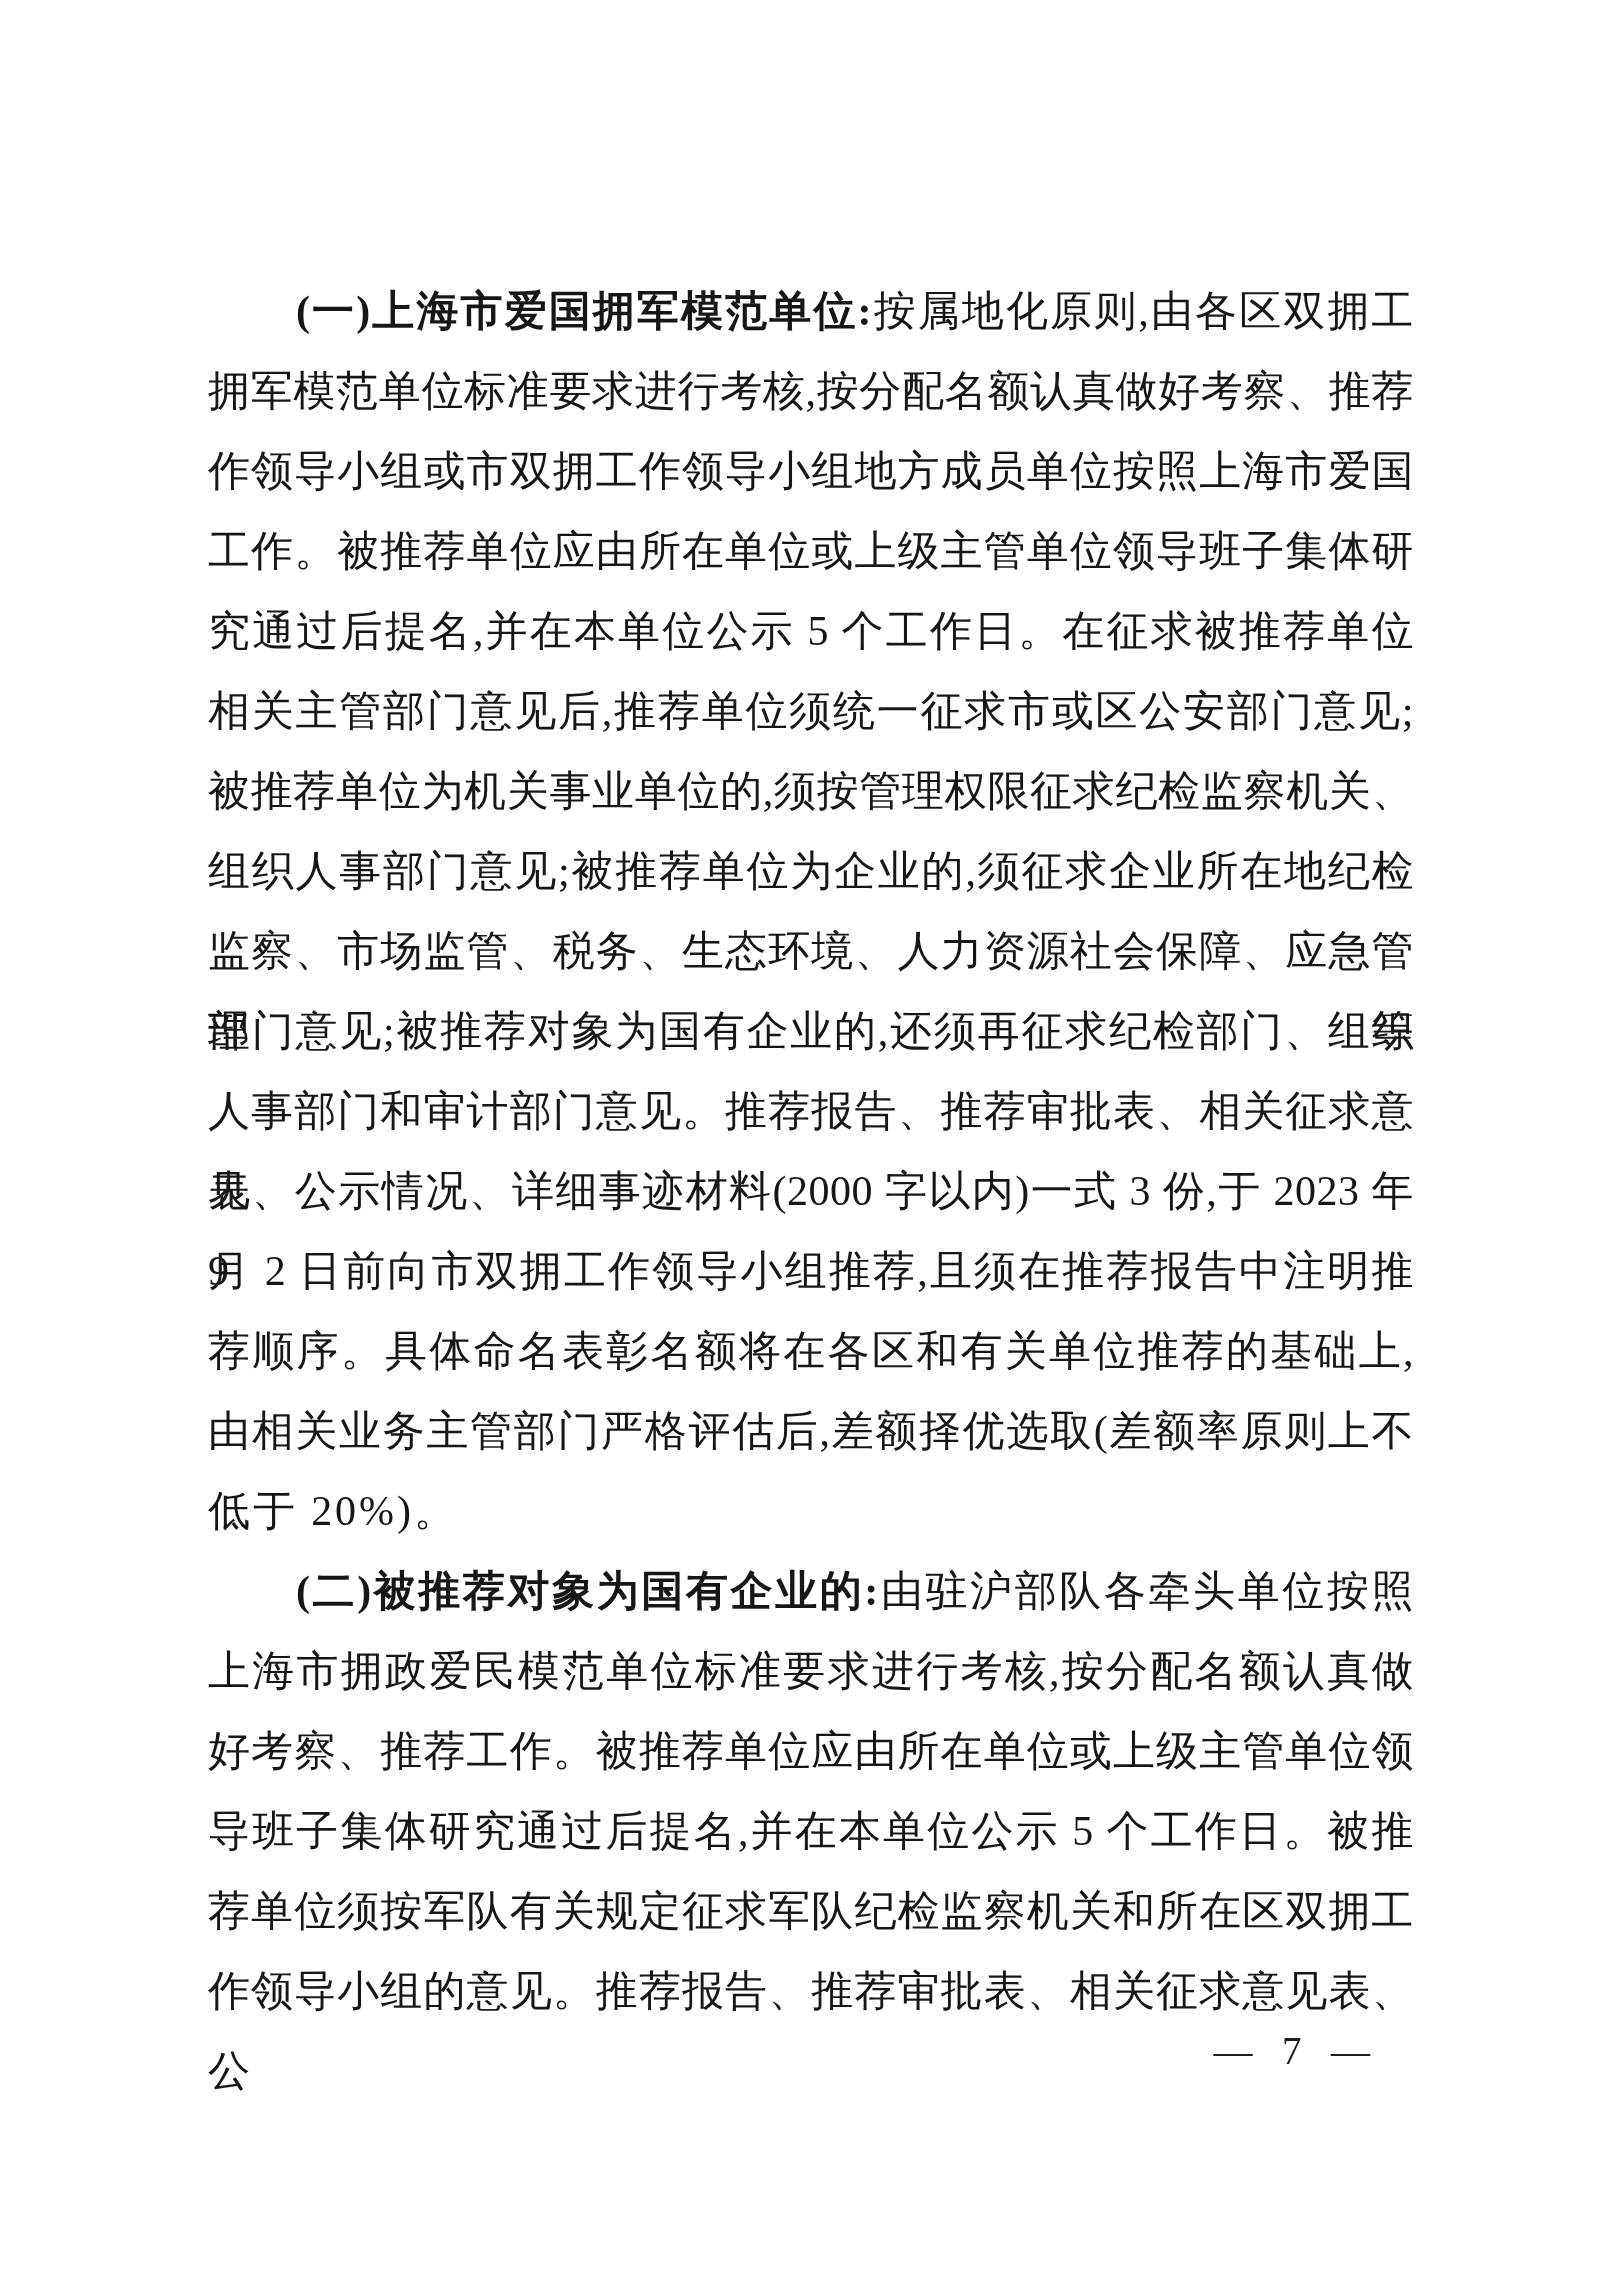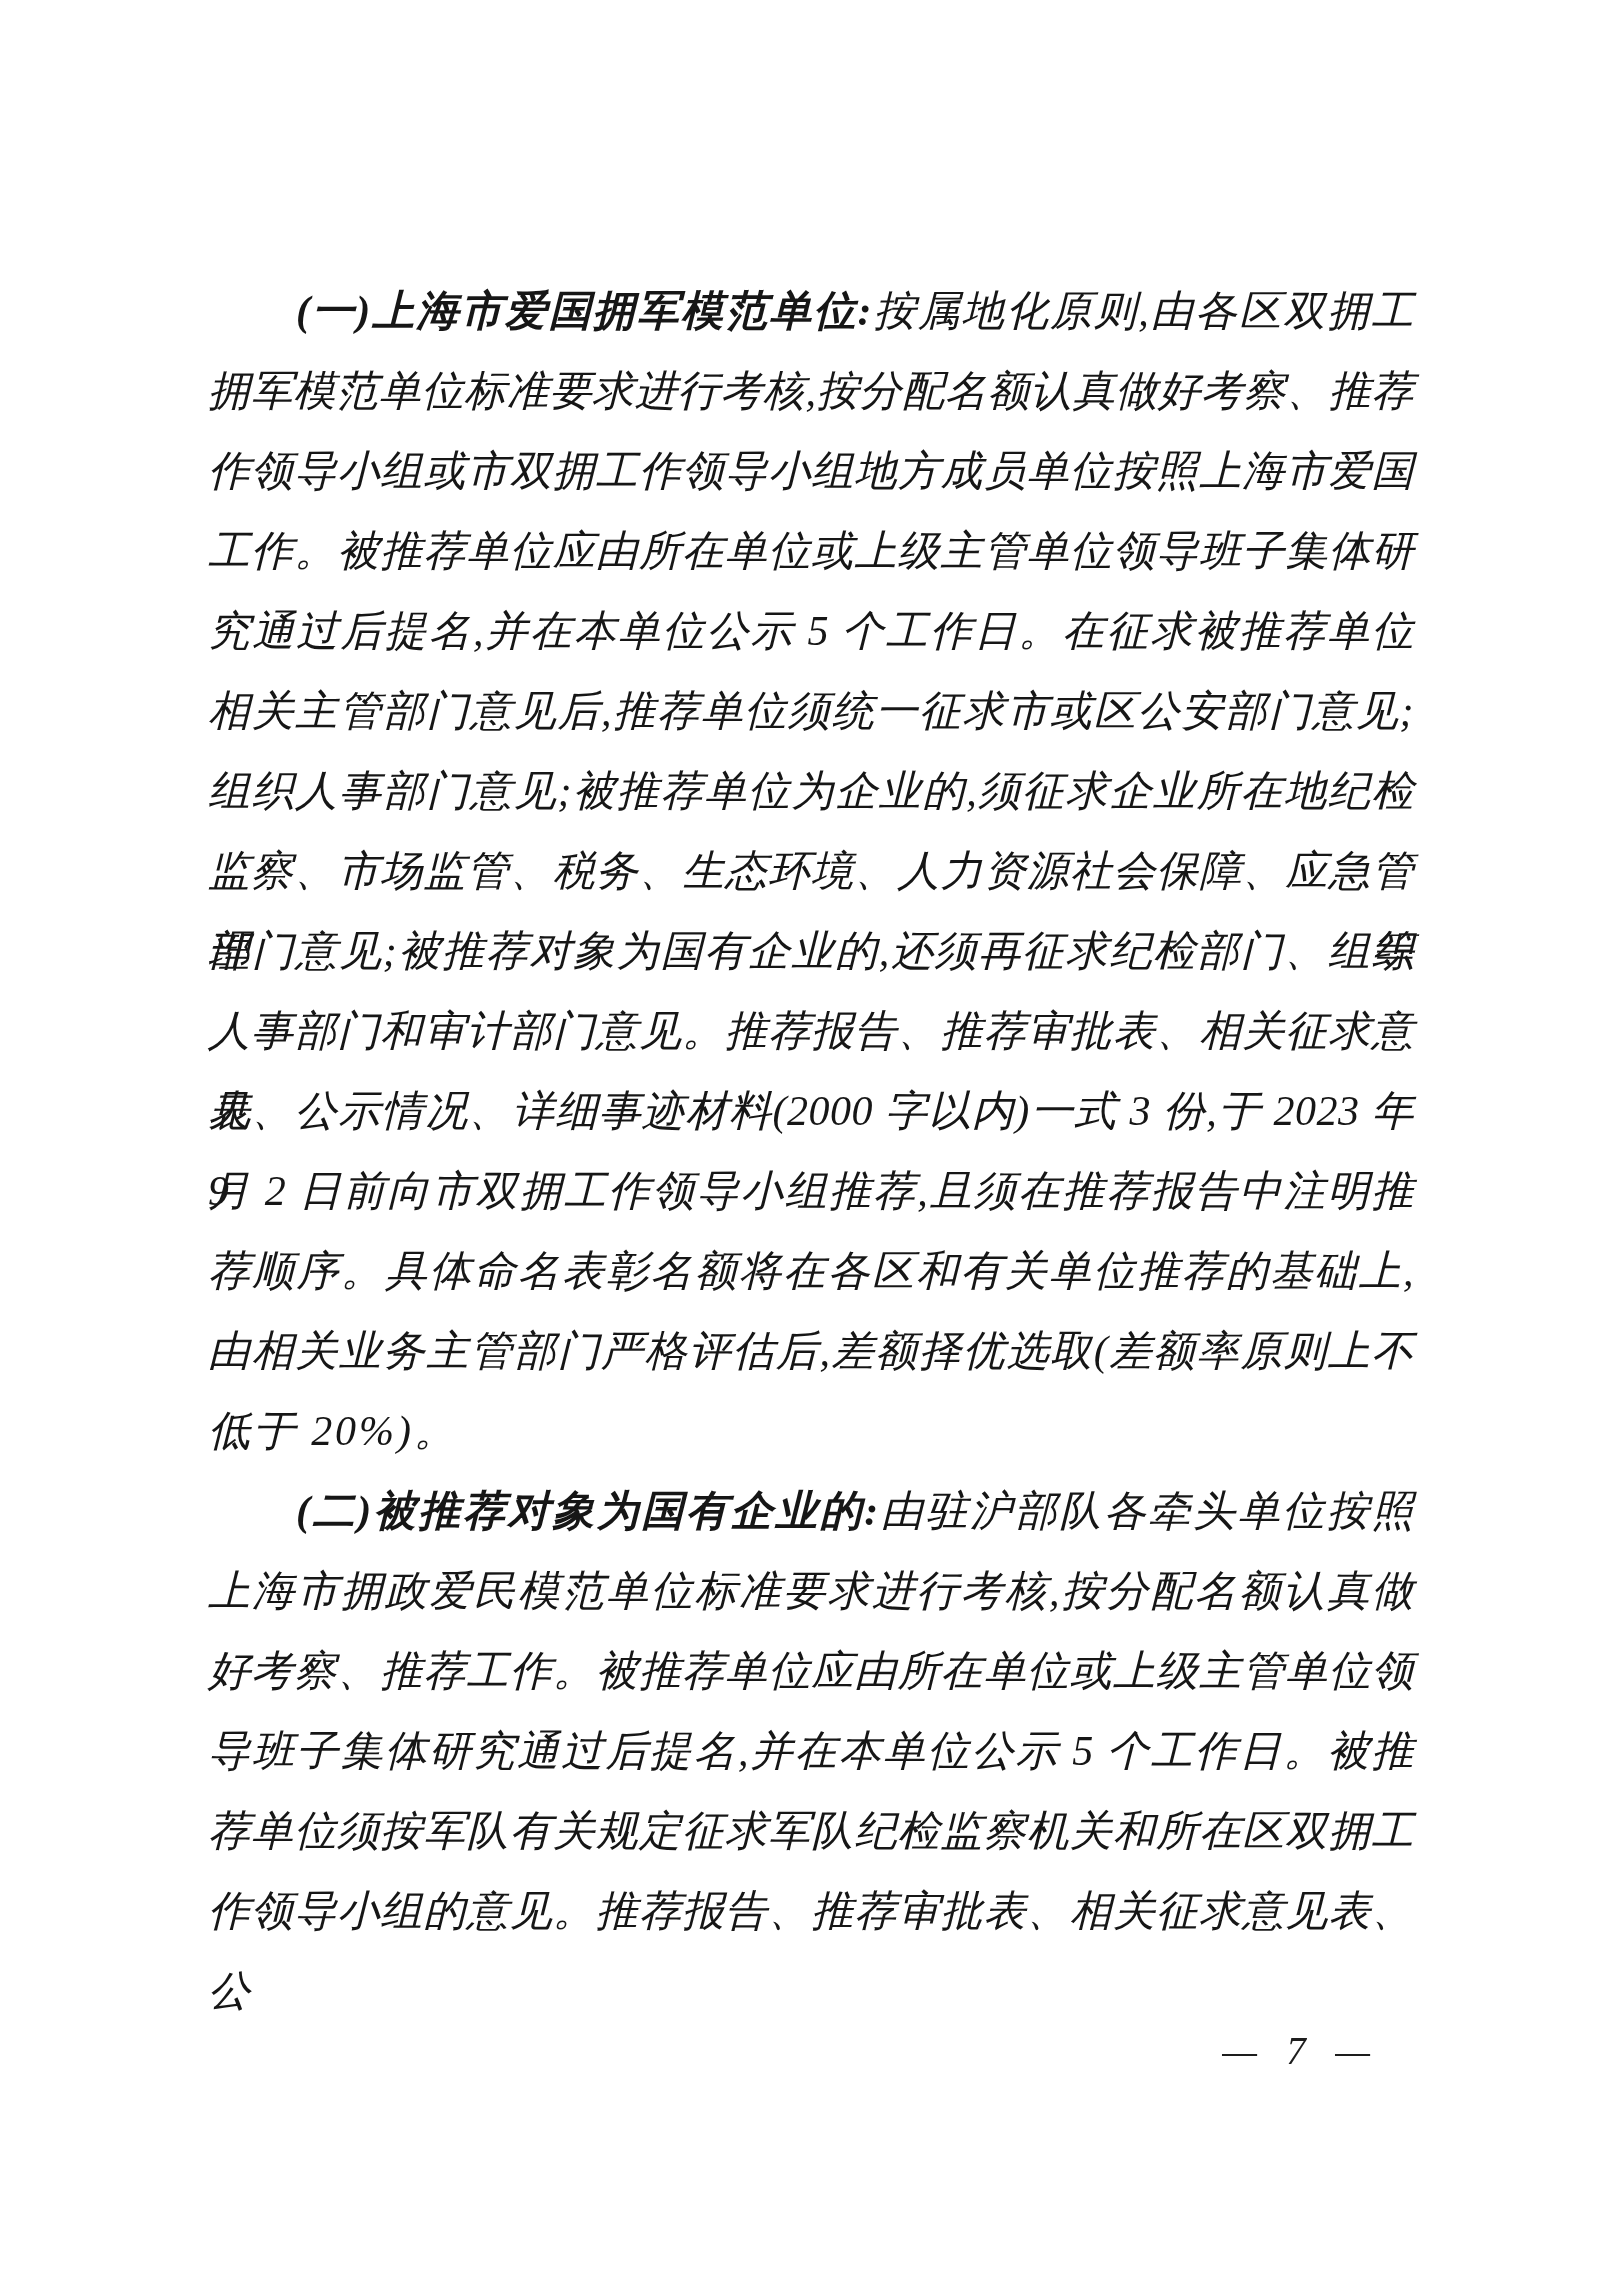--- a/index.html
+++ b/index.html
@@ -1,15 +1,15 @@
 <!DOCTYPE html>
 <html><head>
 <meta charset="utf-8">
 <style>
-  * { margin: 0; padding: 0; box-sizing: border-box; font-style: italic; }
+  * { margin: 0; padding: 0; box-sizing: border-box; }
   html, body {
     width: 1621px;
     height: 2293px;
     background: #ffffff;
     font-family: "Liberation Serif", "DejaVu Serif", serif;
     overflow: hidden;
   }
   .page {
     position: absolute;
     left: 0; top: 0;
@@ -61,20 +61,21 @@
 
 <div class="page">
 
   <div class="textblock">
     <div class="line indent"><span class="b">(一)上海市爱国拥军模范单位:</span><span>按属地化原则,由各区双拥工</span></div>
     <div class="line"><span>拥军模范单位标准要求进行考核,按分配名额认真做好考察、推荐</span></div>
     <div class="line"><span>作领导小组或市双拥工作领导小组地方成员单位按照上海市爱国</span></div>
     <div class="line"><span>工作。被推荐单位应由所在单位或上级主管单位领导班子集体研</span></div>
     <div class="line"><span>究通过后提名,并在本单位公示 5 个工作日。在征求被推荐单位</span></div>
     <div class="line"><span>相关主管部门意见后,推荐单位须统一征求市或区公安部门意见;</span></div>
+    <div class="line"><span>被推荐单位为机关事业单位的,须按管理权限征求纪检监察机关、</span></div>
     <div class="line"><span>组织人事部门意见;被推荐单位为企业的,须征求企业所在地纪检</span></div>
     <div class="line"><span>监察、市场监管、税务、生态环境、人力资源社会保障、应急管理等</span></div>
     <div class="line"><span>部门意见;被推荐对象为国有企业的,还须再征求纪检部门、组织</span></div>
     <div class="line"><span>人事部门和审计部门意见。推荐报告、推荐审批表、相关征求意见</span></div>
     <div class="line"><span>表、公示情况、详细事迹材料(2000 字以内)一式 3 份,于 2023 年 9</span></div>
     <div class="line"><span>月 2 日前向市双拥工作领导小组推荐,且须在推荐报告中注明推</span></div>
     <div class="line"><span>荐顺序。具体命名表彰名额将在各区和有关单位推荐的基础上,</span></div>
     <div class="line"><span>由相关业务主管部门严格评估后,差额择优选取(差额率原则上不</span></div>
     <div class="line noj"><span>低于 20%)。</span></div>
     <div class="line indent"><span class="b">(二)被推荐对象为国有企业的:</span><span>由驻沪部队各牵头单位按照</span></div>

